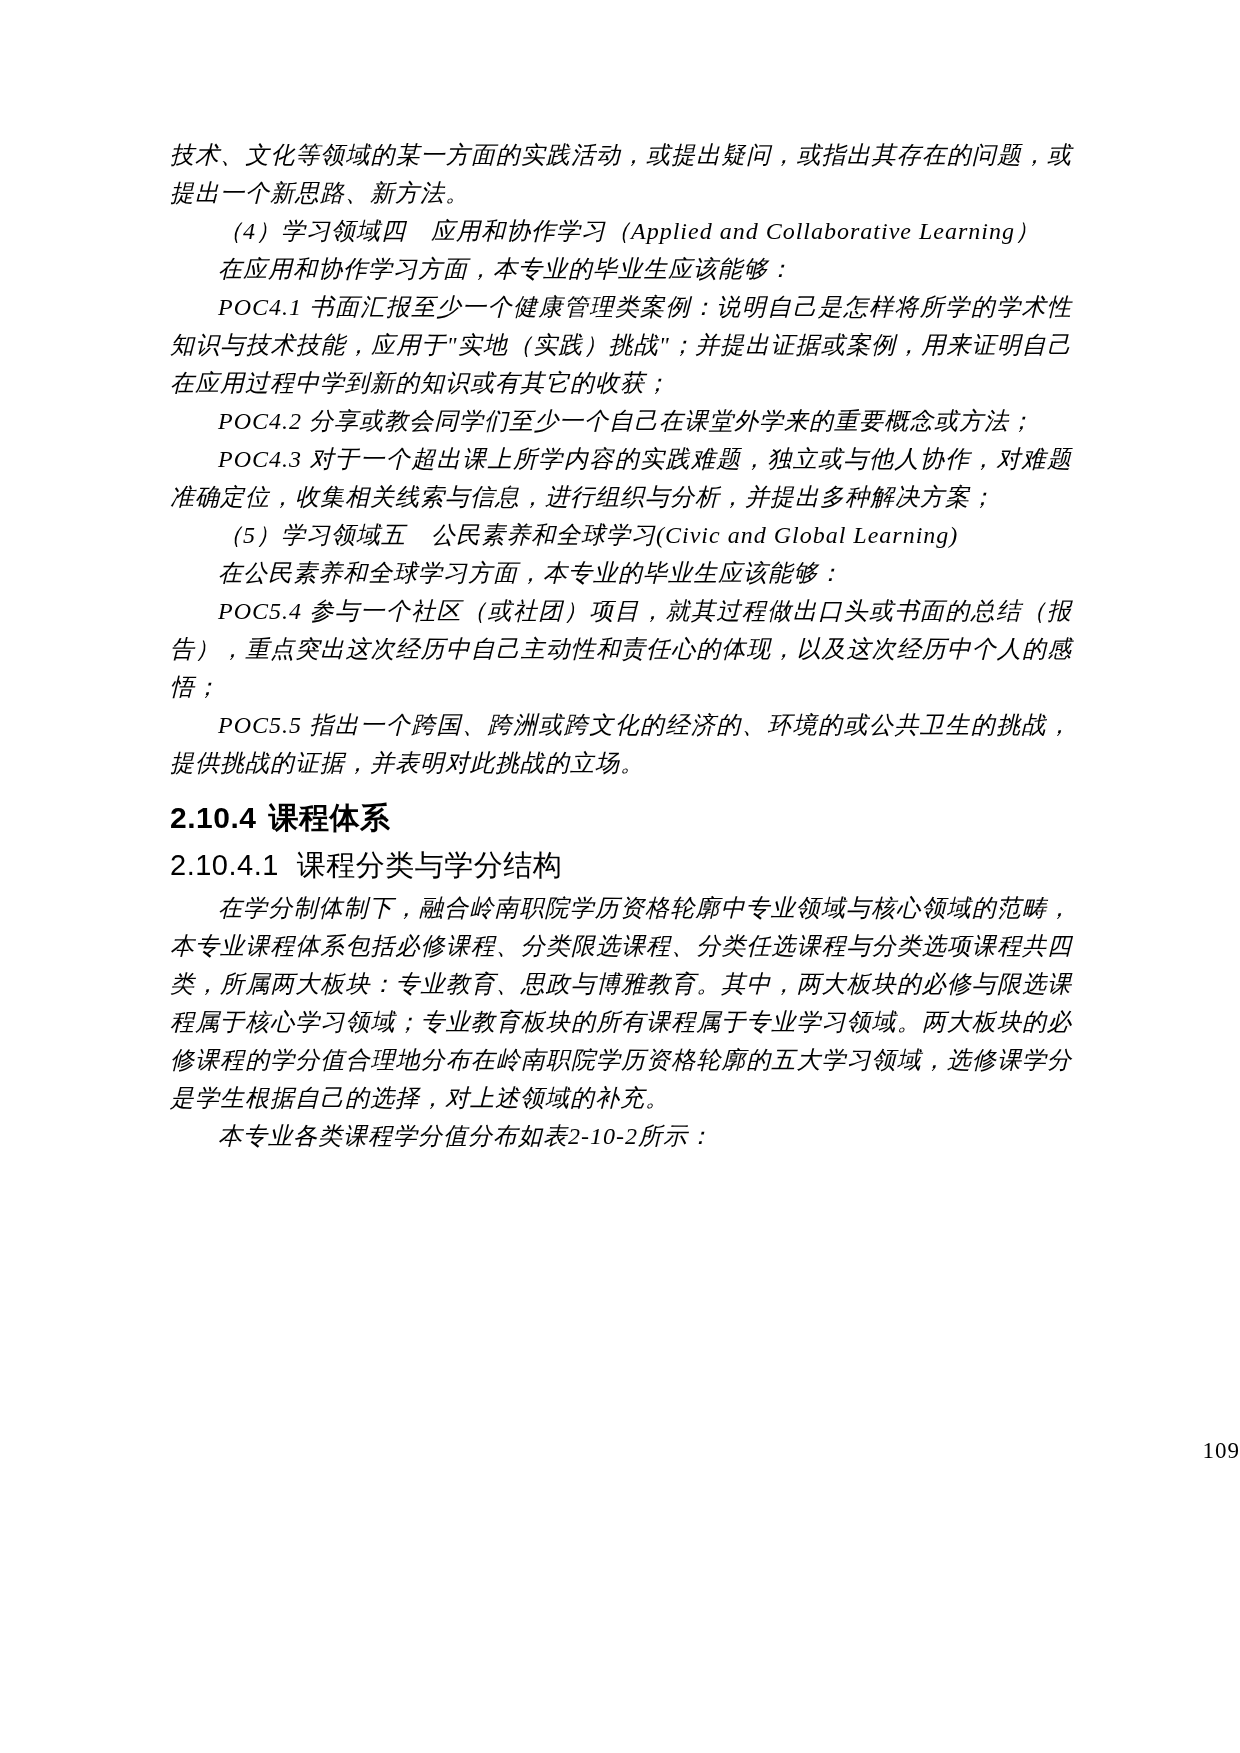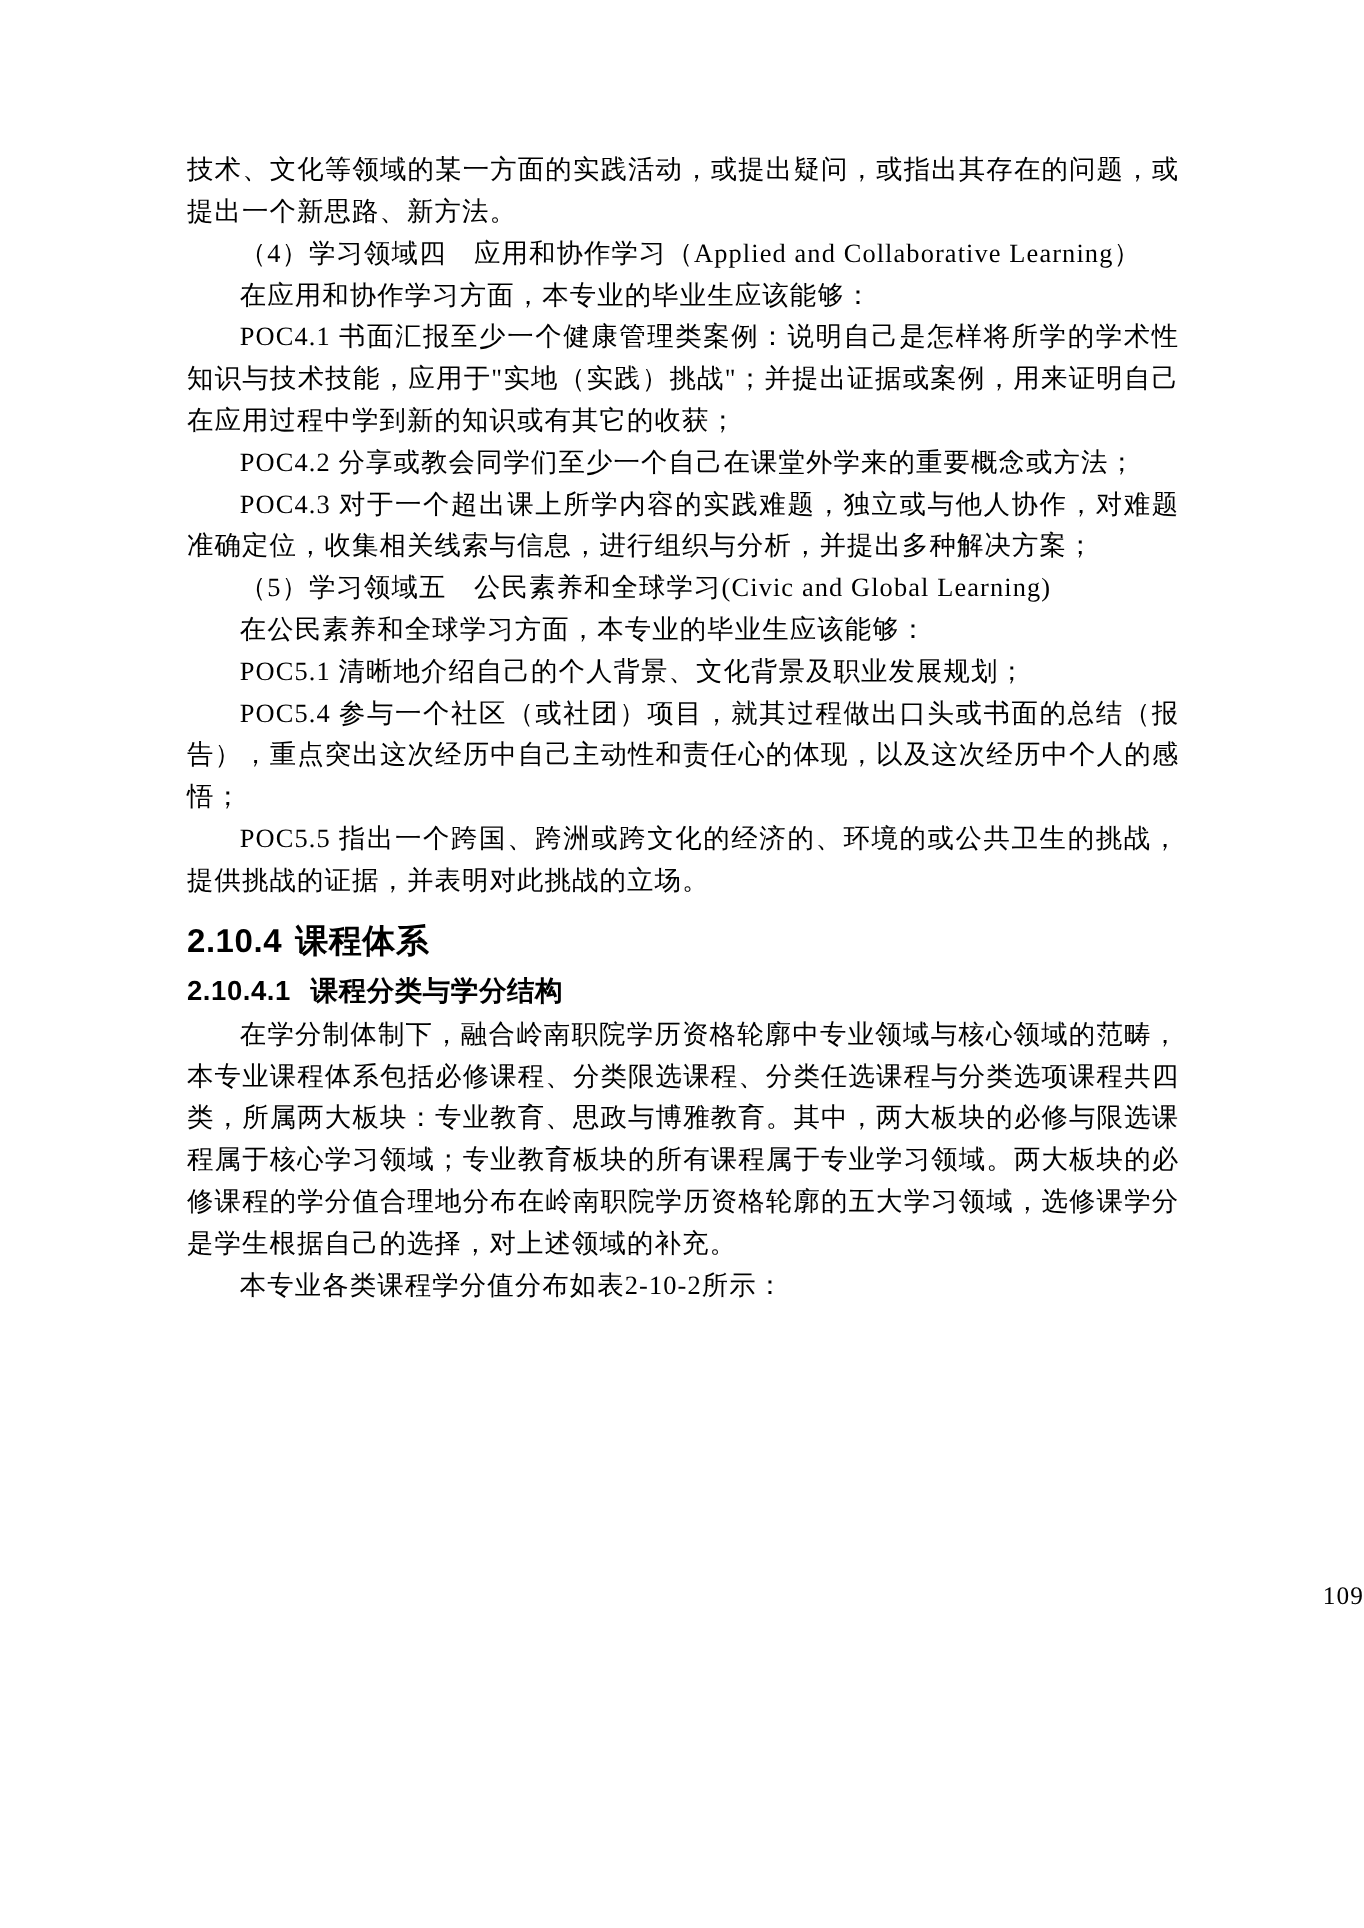--- a/index.html
+++ b/index.html
@@ -20,36 +20,37 @@
     left: 170px;
     top: 136px;
     width: 902px;
   }
   .para {
     font-size: 24px;
     line-height: 38px;
     letter-spacing: 1px;
     text-align: justify;
     text-indent: 2em;
+    font-style: italic;
   }
   .para.noindent { text-indent: 0; }
   .h1 {
     font-family: "Liberation Sans", "DejaVu Sans", sans-serif;
     font-weight: bold;
     font-size: 30px;
     line-height: 1.2;
     margin-top: 18px;
     margin-bottom: 12px;
     letter-spacing: 0.5px;
   }
   .h1 .num { margin-right: 12px; }
   .h2 {
     font-family: "Liberation Sans", "DejaVu Sans", sans-serif;
-    font-weight: bold;
-    font-size: 25px;
+    font-weight: normal;
+    font-size: 29px;
     line-height: 1.2;
     margin-top: 8px;
     letter-spacing: 0.5px;
   }
   .h2 .num { margin-right: 18px; }
   .h2 + .para { margin-top: 6px; }
   .footer {
     position: absolute;
     left: 0;
     top: 1438px;
@@ -66,21 +67,20 @@
   <div class="content">
 
     <p class="para noindent">技术、文化等领域的某一方面的实践活动，或提出疑问，或指出其存在的问题，或提出一个新思路、新方法。</p>
     <p class="para">（4）学习领域四　应用和协作学习（Applied and Collaborative Learning）</p>
     <p class="para">在应用和协作学习方面，本专业的毕业生应该能够：</p>
     <p class="para">POC4.1 书面汇报至少一个健康管理类案例：说明自己是怎样将所学的学术性知识与技术技能，应用于"实地（实践）挑战"；并提出证据或案例，用来证明自己在应用过程中学到新的知识或有其它的收获；</p>
     <p class="para">POC4.2 分享或教会同学们至少一个自己在课堂外学来的重要概念或方法；</p>
     <p class="para">POC4.3 对于一个超出课上所学内容的实践难题，独立或与他人协作，对难题准确定位，收集相关线索与信息，进行组织与分析，并提出多种解决方案；</p>
     <p class="para">（5）学习领域五　公民素养和全球学习(Civic and Global Learning)</p>
     <p class="para">在公民素养和全球学习方面，本专业的毕业生应该能够：</p>
-    <p class="para">POC5.1 清晰地介绍自己的个人背景、文化背景及职业发展规划；</p>
     <p class="para">POC5.4 参与一个社区（或社团）项目，就其过程做出口头或书面的总结（报告），重点突出这次经历中自己主动性和责任心的体现，以及这次经历中个人的感悟；</p>
     <p class="para">POC5.5 指出一个跨国、跨洲或跨文化的经济的、环境的或公共卫生的挑战，提供挑战的证据，并表明对此挑战的立场。</p>
 
     <h2 class="h1">
       <span class="num">2.10.4</span><span>课程体系</span>
     </h2>
 
     <h3 class="h2">
       <span class="num">2.10.4.1</span><span>课程分类与学分结构</span>
     </h3>

